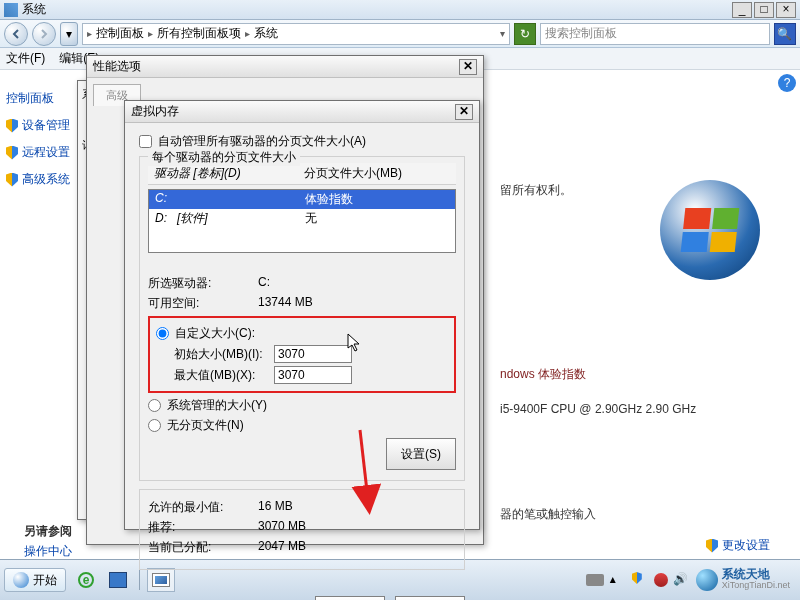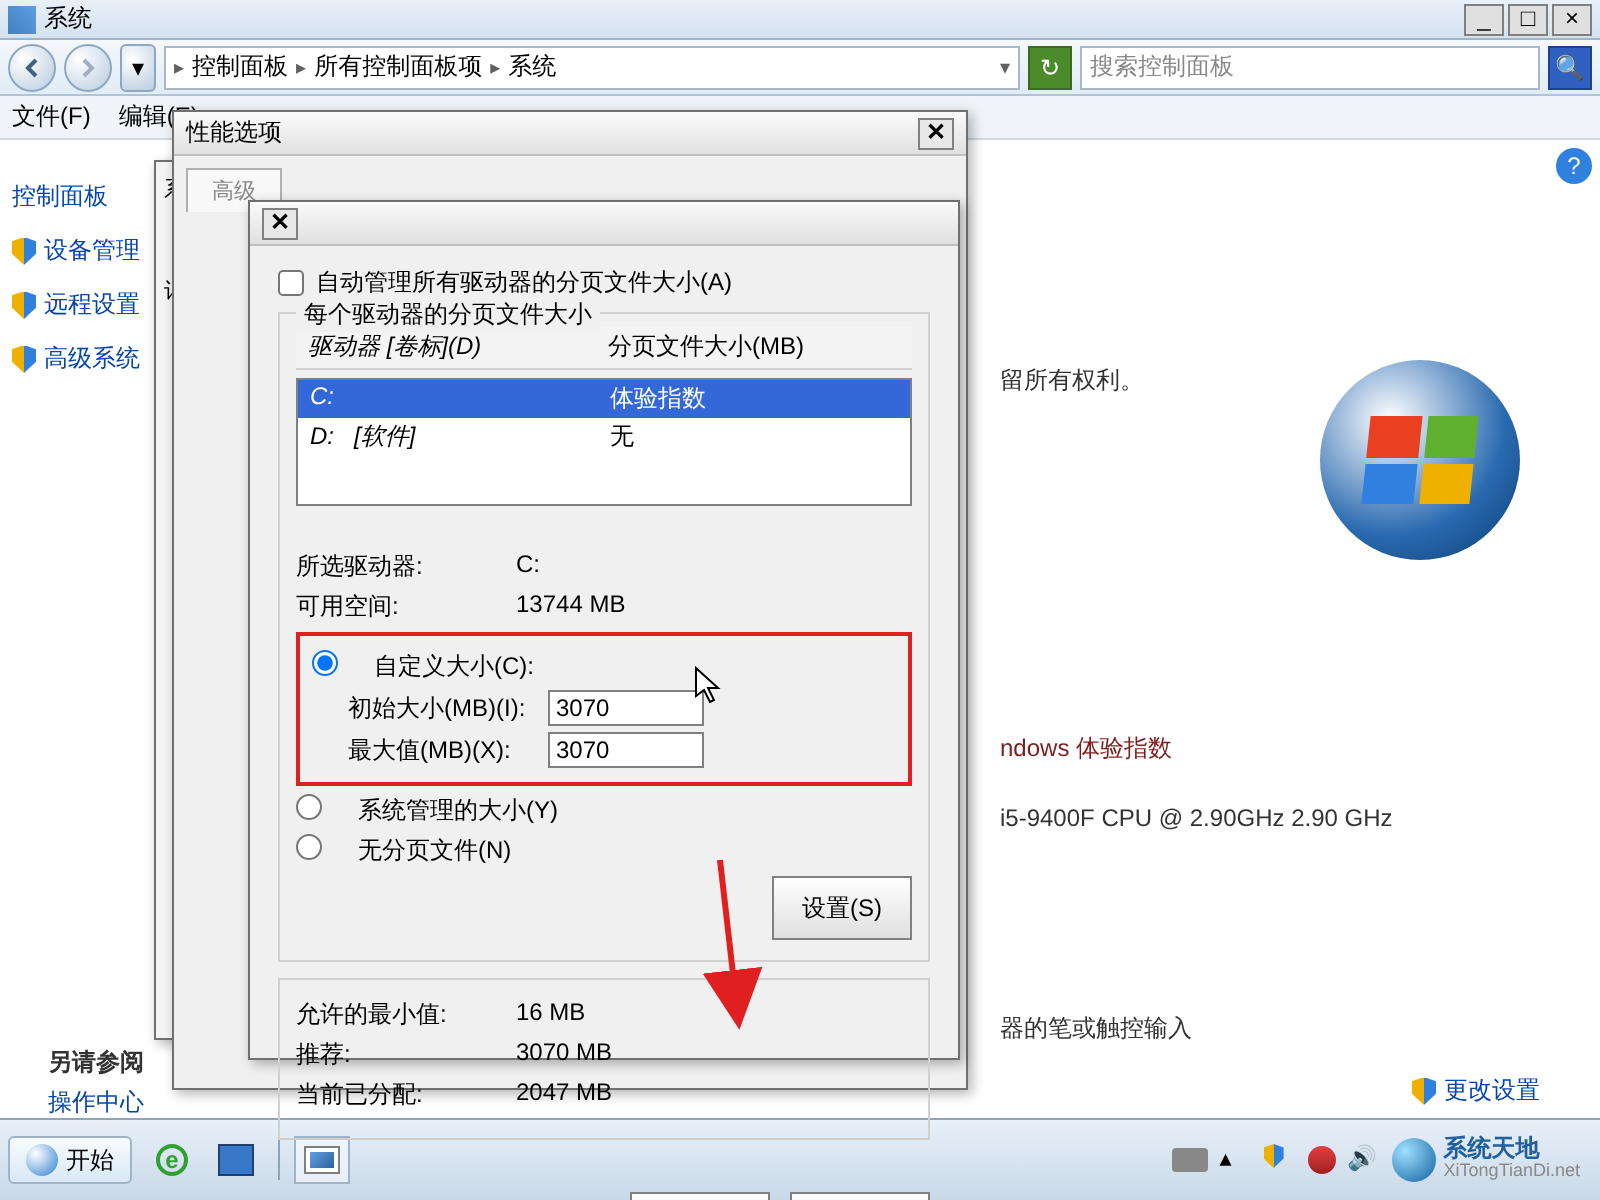--- a/index.html
+++ b/index.html
@@ -67,21 +67,21 @@
 #vm-dialog .group-label { position: absolute; top: -8px; left: 8px; background: #f0f0f0; padding: 0 4px; }
 #vm-dialog .drivelist { height: 64px; border: 1px solid #808080; background: #fff; overflow: hidden; margin-top: 4px; }
 #vm-dialog .drivehdr { display: flex; background: #f4f4f4; border-bottom: 1px solid #d0d0d0; }
 #vm-dialog .drivehdr div { padding: 2px 6px; }
 #vm-dialog .driverow { display: flex; padding: 1px 6px; }
 #vm-dialog .driverow.sel { background: #3468d8; color: #fff; }
 #vm-dialog .col1 { width: 150px; font-style: italic; }
 #vm-dialog .kv { display: flex; margin: 3px 0; }
 #vm-dialog .kv .k { width: 110px; }
 #vm-dialog .redbox { border: 2px solid #e02020; padding: 4px 6px; margin: 4px 0; }
-#vm-dialog .radio-row { display: flex; align-items: flex-start; gap: 18px; margin: 3px 0; }
+#vm-dialog .radio-row { display: flex; align-items: center; gap: 6px; margin: 3px 0; }
 #vm-dialog .sz-row { display: flex; align-items: center; margin: 3px 0 3px 18px; }
 #vm-dialog .sz-row label { width: 100px; }
 #vm-dialog .sz-row input { width: 78px; height: 18px; border: 1px solid #808080; padding: 0 3px; }
 #vm-dialog .setbtn-row { display: flex; justify-content: flex-end; margin-top: 4px; }
 #vm-dialog .totals .kv .k { width: 110px; }
 
 
 .red-arrow { position: absolute; z-index: 20; pointer-events: none; }
 
 
@@ -217,20 +217,21 @@
   <div style="flex:1"></div>
   <div class="dlg-buttons" style="position:absolute;bottom:6px;right:6px">
     <button class="btn">确定</button>
     <button class="btn">取消</button>
     <button class="btn" disabled="">应用(A)</button>
   </div>
 </div>
 
 <div id="vm-dialog" class="dialog">
   <div class="dlg-title">
+    <div class="t">虚拟内存</div>
     <div class="dlg-close">✕</div>
   </div>
   <div class="dlg-body">
     <div class="chk">
       <input type="checkbox" style="">
       <label>自动管理所有驱动器的分页文件大小(A)</label>
     </div>
     <div class="group">
       <div class="group-label">每个驱动器的分页文件大小</div>
       <div class="drivehdr">

